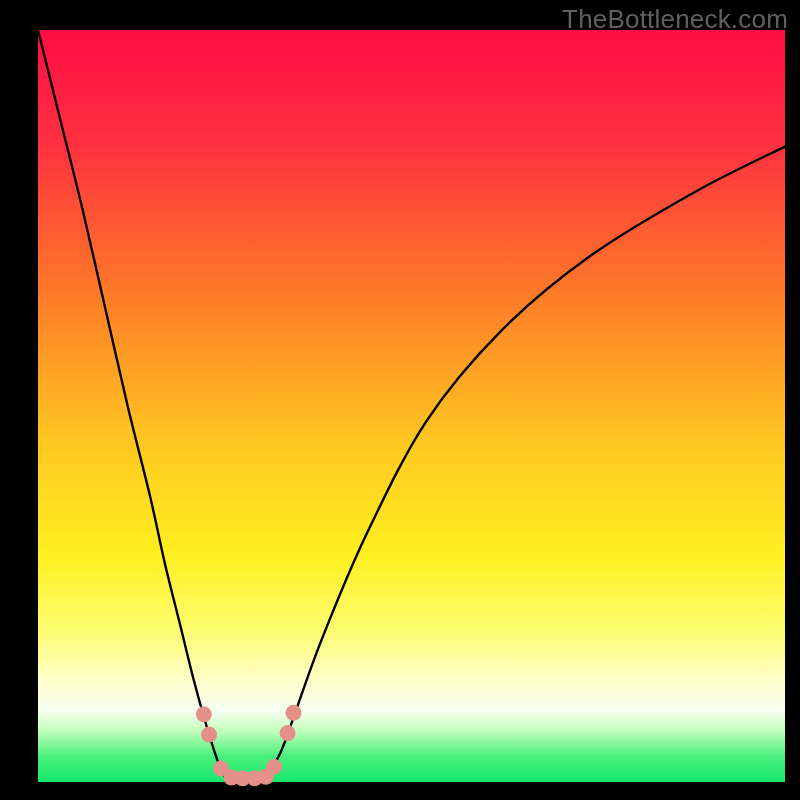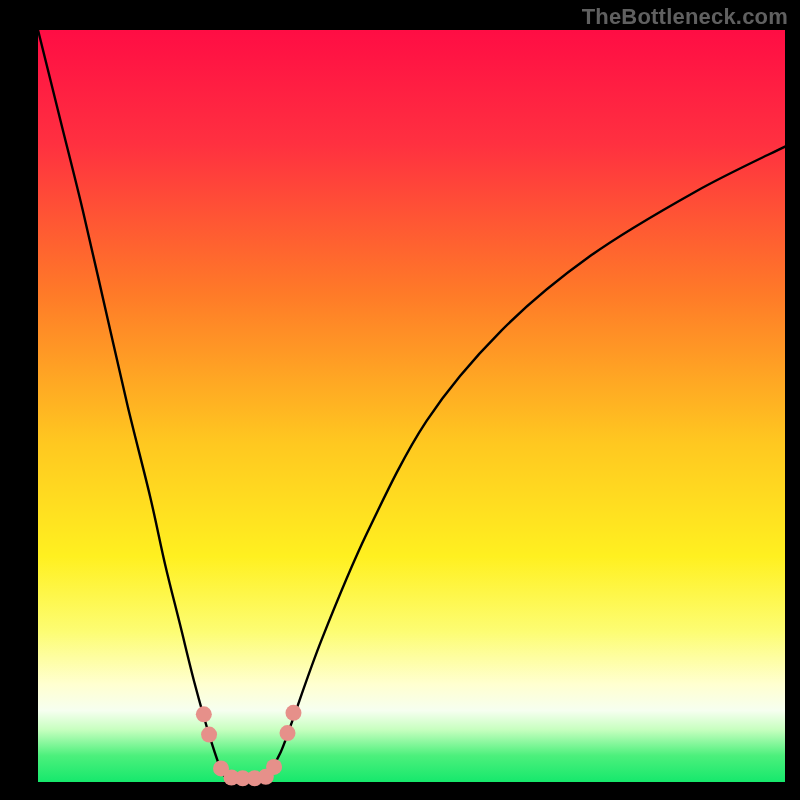--- a/index.html
+++ b/index.html
@@ -15,24 +15,23 @@
     position: relative;
     width: 800px;
     height: 800px;
     background: #000;
   }
   .watermark {
     position: absolute;
     top: 4px;
     right: 12px;
     color: #606060;
-    font-size: 22px;
+    font-size: 26px;
     letter-spacing: 0.2px;
     z-index: 10;
-    font-weight: bold;
   }
   svg.plot {
     position: absolute;
     left: 0;
     top: 0;
   }
 </style>
 </head>
 <body>
 

